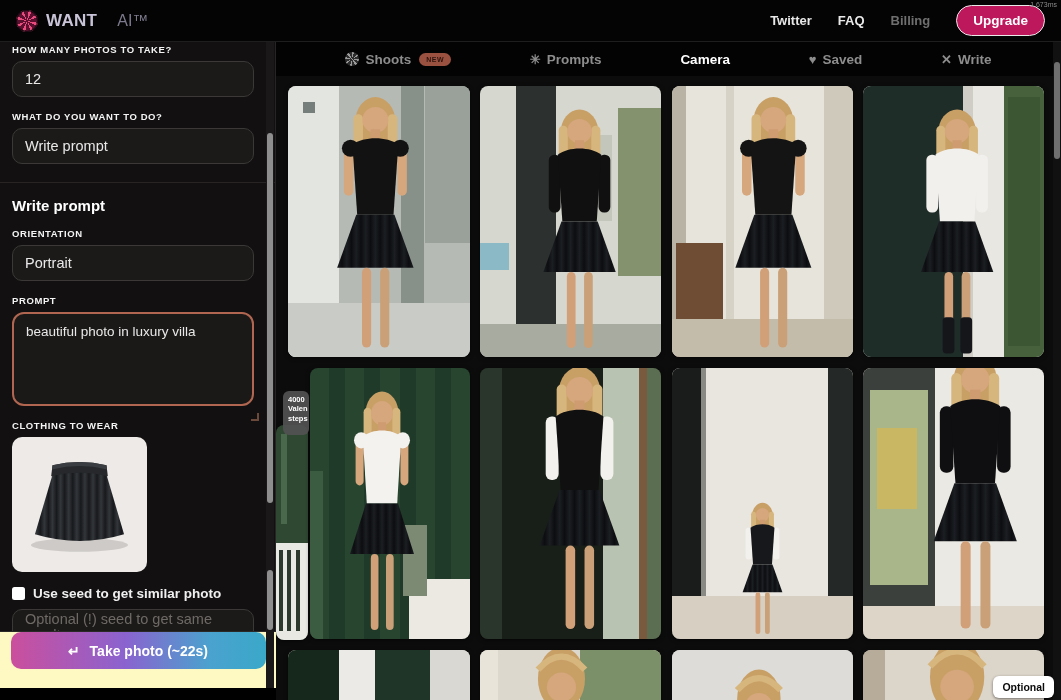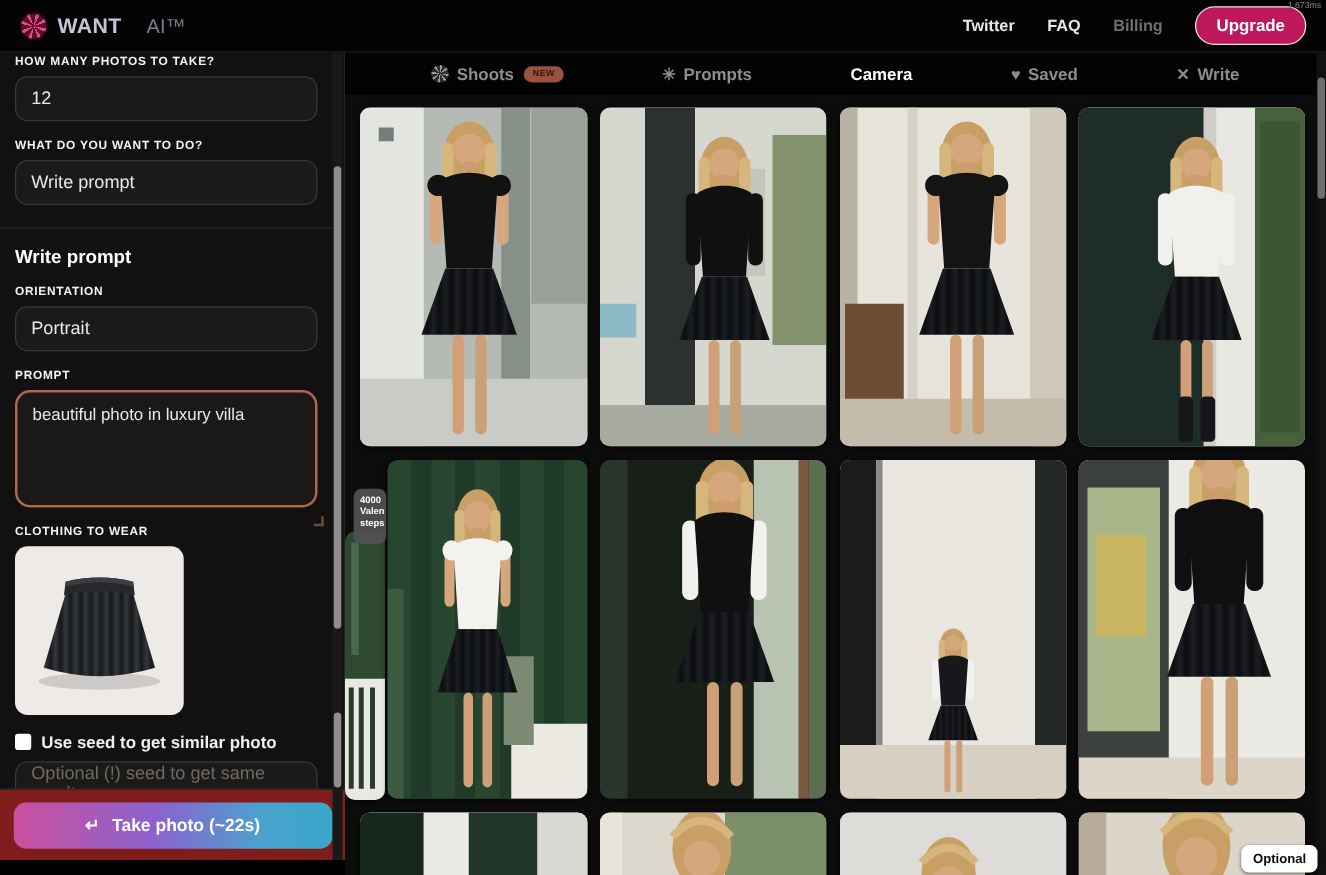--- a/index.html
+++ b/index.html
@@ -23,21 +23,21 @@
   .input, .select { width:242px; height:36px; margin:0 12px; background:#1c1a19; border:1.5px solid #3b3837; border-radius:10px; color:#e9e9e9; font-size:14.5px; padding:0 12px; display:flex; align-items:center; font-family:"Liberation Sans", sans-serif; }
   .divider { border-top:1px solid #272423; margin-top:18px; }
   .section-title { color:#fff; font-size:15px; font-weight:bold; margin:14px 12px 0 12px; }
   .prompt-area { width:242px; height:94px; margin:0 12px; background:#1b1917; border:2px solid #b06650; border-radius:12px; color:#e9e9e9; font-size:13.5px; padding:10px 12px; resize:none; font-family:"Liberation Sans", sans-serif; position:relative; }
   .resize-grip { position:absolute; right:16px; top:383px; width:8px; height:8px; border-right:2px solid #6b4a3c; border-bottom:2px solid #6b4a3c; z-index:2; }
   .clothing-thumb { width:135px; height:135px; margin:6px 12px 0 12px; background:#edeae7; border-radius:10px; overflow:hidden; cursor:pointer; }
   .seed-row { display:flex; align-items:center; gap:8px; margin:14px 12px 8px 12px; cursor:pointer;font-weight:bold; }
   .checkbox { width:13px; height:13px; background:#fff; border-radius:2.5px; flex:none; }
   .seed-label { color:#f0f0f0; font-size:13.5px; }
   .input.placeholder { color:#6e6a66; }
-  #sidebar-bottom { position:absolute; left:0; bottom:0; width:276px; height:57px; background:#7f1d1d; border-top:1px solid #2b2927; display:flex; align-items:center; }
+  #sidebar-bottom { position:absolute; left:0; bottom:0; width:276px; height:57px; background:#fef9c3; border-top:1px solid #2b2927; display:flex; }
   .take-photo-btn { width:255px; height:37px; margin:0 auto; border:none; border-radius:10px; background:linear-gradient(90deg,#cb4f9d 0%,#8a63cf 45%,#4aa2ce 78%,#3aa8c9 100%); color:#fff; font-size:14px; font-weight:bold; cursor:pointer; font-family:"Liberation Sans", sans-serif; }
 
   
   #sb-track { position:absolute; right:1px; top:0; width:8px; height:658px; background:#1a1818; }
   .sb-thumb { position:absolute; left:1px; width:6px; background:#8e8e8e; border-radius:3px; }
 
   
   #main { position:absolute; left:276px; top:42px; width:785px; height:658px; background:#0c0c0c; overflow:hidden; }
   #tabbar { position:absolute; left:0; top:0; width:785px; height:34px; background:#030303; display:flex; align-items:center; justify-content:space-around; padding:0 30px; }
   .tab { display:flex; align-items:center; gap:6px; color:#8d8d8d; font-size:13.5px; font-weight:bold; cursor:pointer; }

